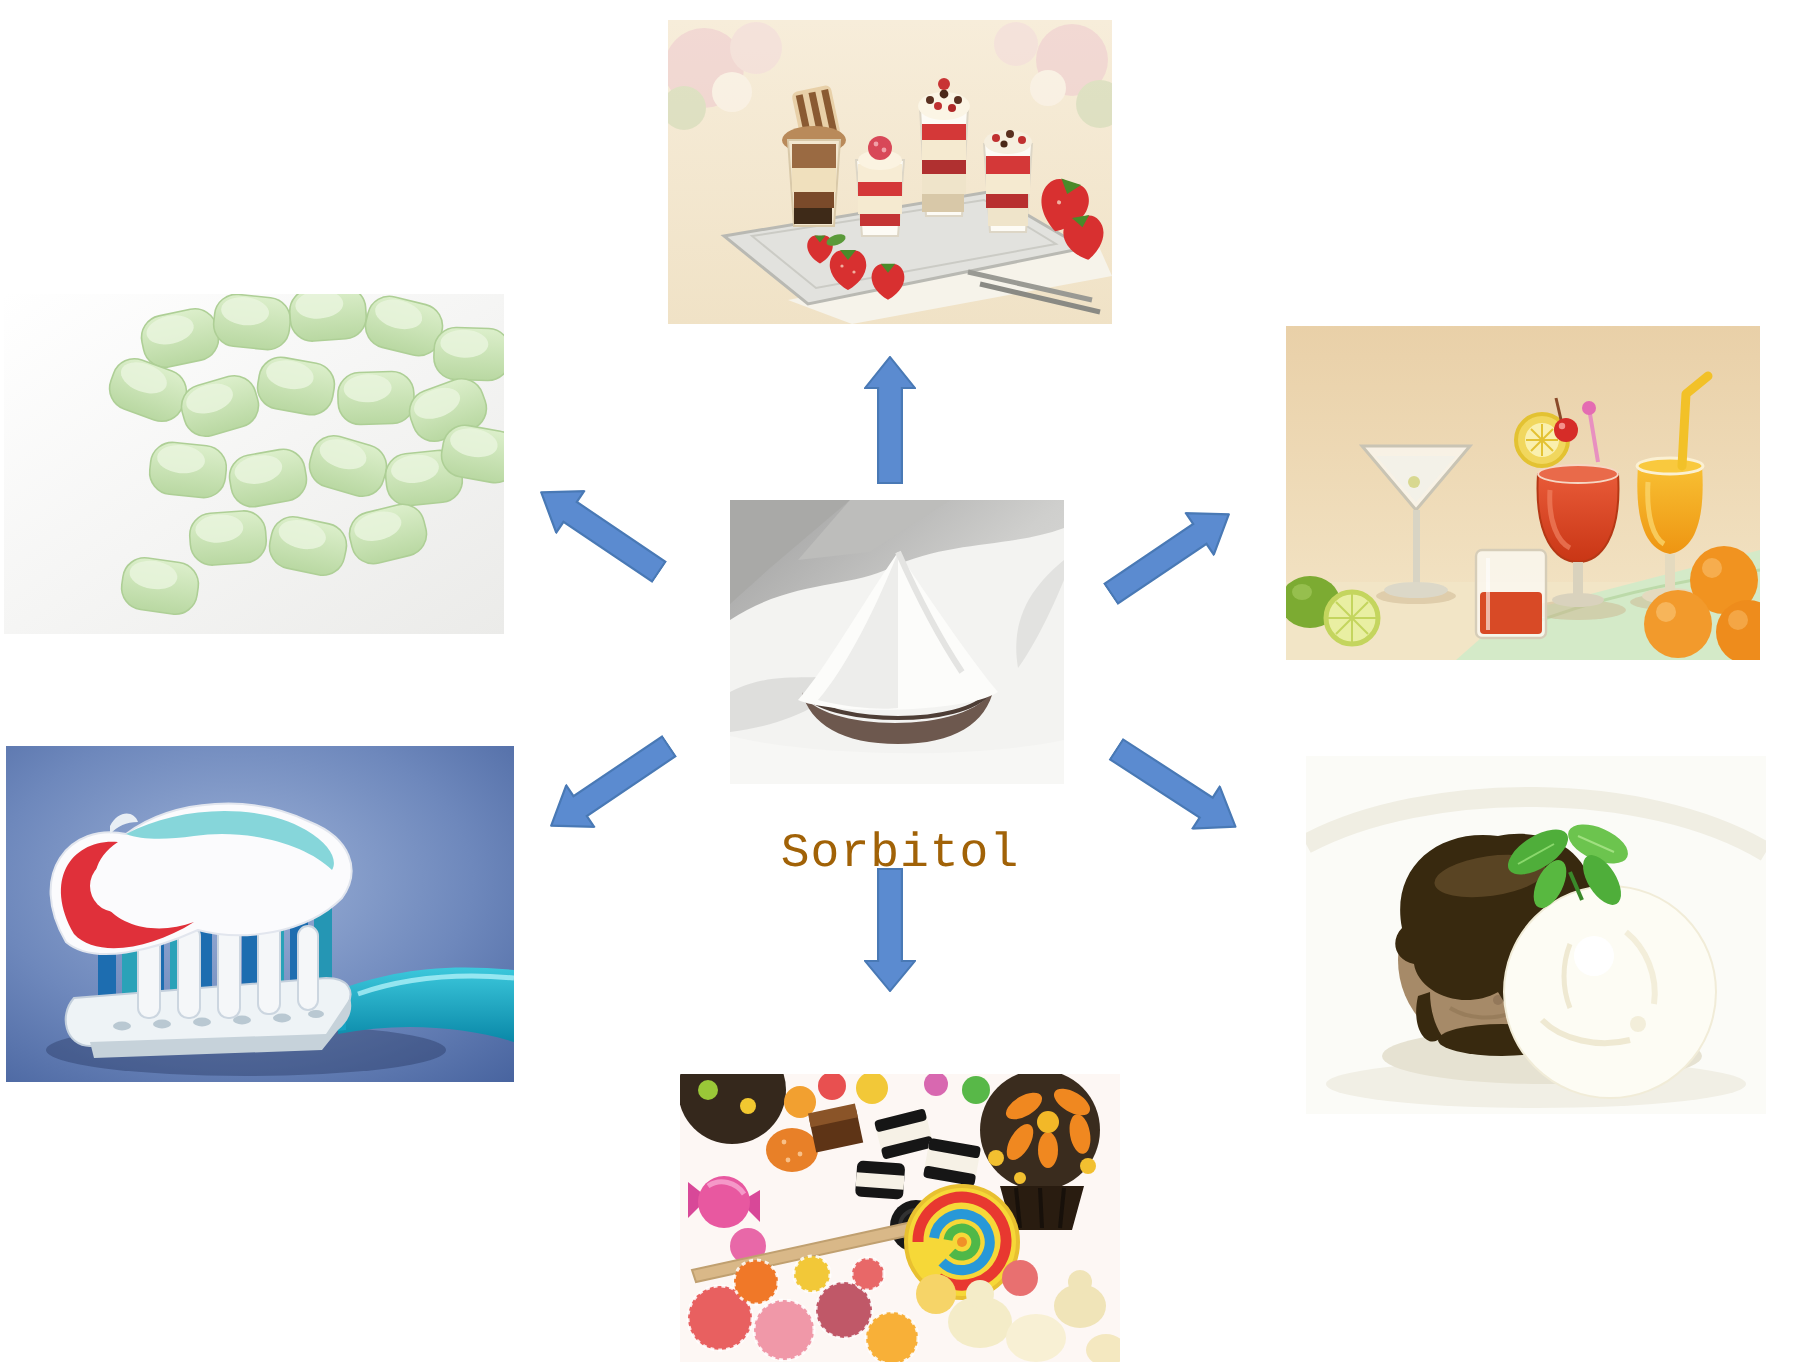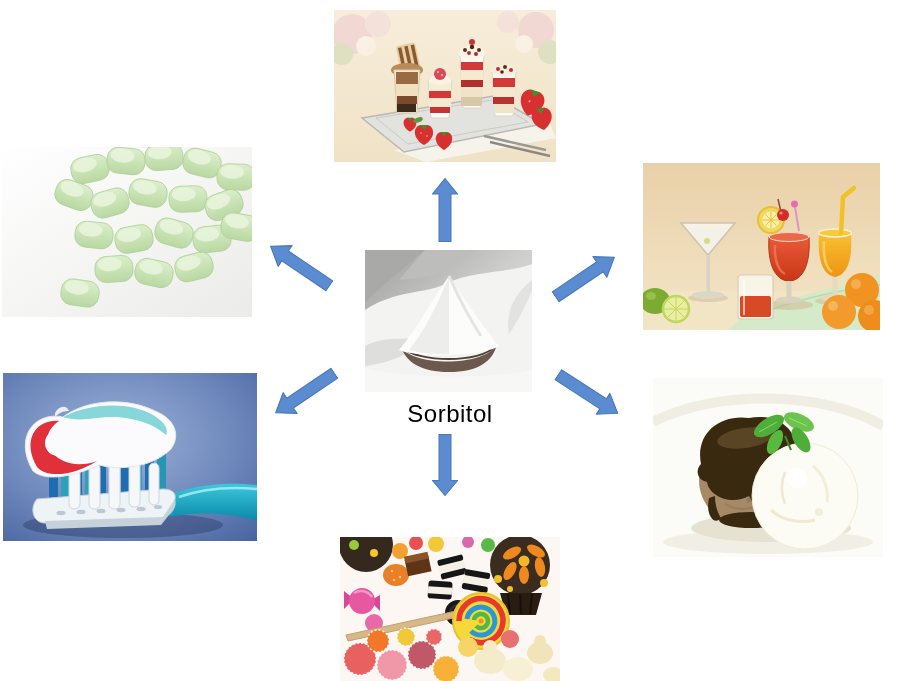--- a/index.html
+++ b/index.html
@@ -6,22 +6,22 @@
   #canvas{
     position:relative;width:900px;height:681px;background:#ffffff;overflow:hidden;
     font-family:"Liberation Sans", sans-serif;
   }
   .photo{position:absolute;overflow:hidden;}
   .photo svg{display:block;width:100%;height:100%;}
   .arrow{position:absolute;}
   .arrow svg{display:block;width:100%;height:100%;}
   .arrow polygon{fill:#5B8BD0;stroke:#4979B5;stroke-width:1;}
   #center-label{
-    position:absolute;left:360px;top:400px;width:180px;text-align:center;
-    font-size:24px;color:#000000;letter-spacing:0.5px;
+    position:absolute;left:360px;top:414px;width:180px;text-align:center;
+    font-size:24px;color:#a16207;letter-spacing:0.5px;font-family:Liberation Mono, monospace;
   }
 </style>
 </head>
 <body>
 
 <div id="canvas">
 
   <div class="photo" style="left:334px;top:10px;width:222px;height:152px;" title="Layered strawberry cream desserts on a silver tray">
     <svg viewBox="0 0 222 152">
       <defs>

